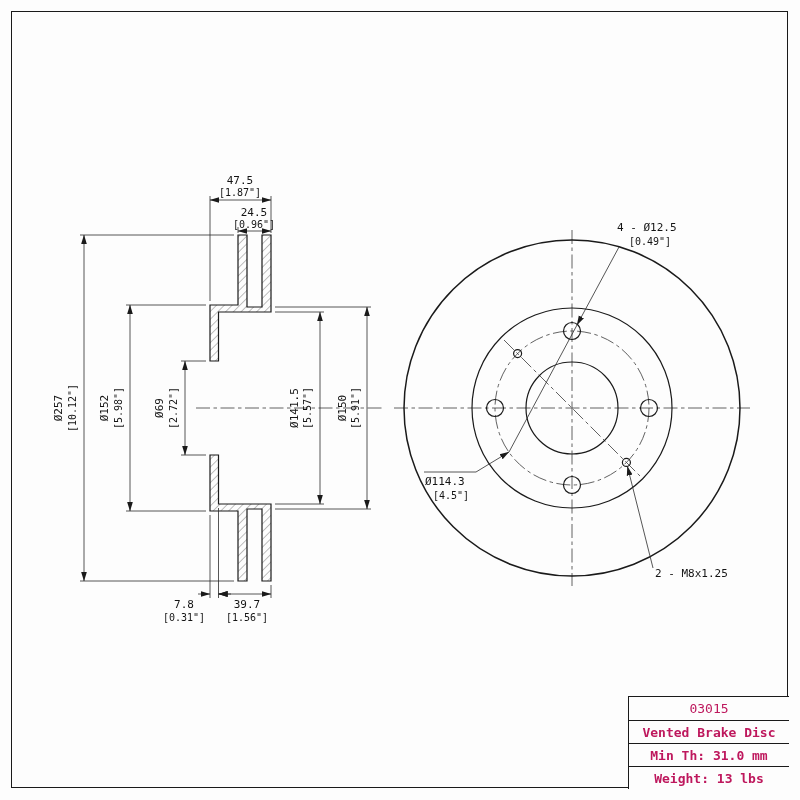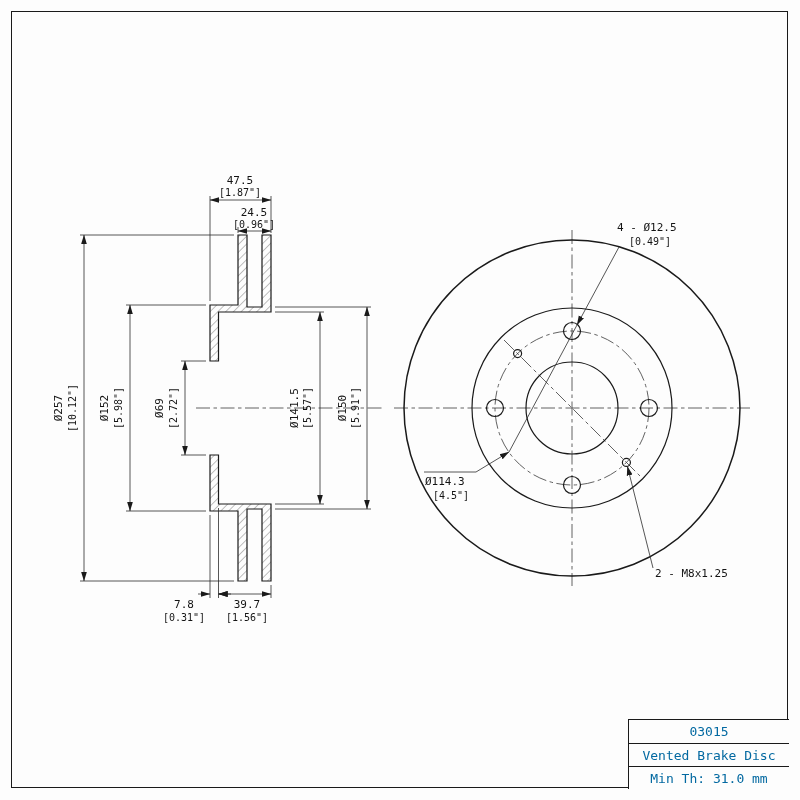--- a/index.html
+++ b/index.html
@@ -14,23 +14,23 @@
     border: 1.5px solid #1a1a1a;
   }
   .drawing-svg { position: absolute; left: 0; top: 0; }
   .titleblock {
     position: absolute; right: 11px; bottom: 11px; width: 161px;
     background: #fdfdfd;
     border-top: 1.5px solid #1a1a1a; border-left: 1.5px solid #1a1a1a;
   }
   .tb-row {
     height: 23px; line-height: 23px; text-align: center;
-    font-size: 13px; color: #0369a1; white-space: nowrap;
+    font-size: 13px; color: #be185d; white-space: nowrap;
   }
-  .tb-row + .tb-row { border-top: 1.5px solid #1a1a1a; }
+  .tb-row + .tb-row { border-top: 1.5px solid #1a1a1a; font-weight: bold; }
 
   .obj  { fill: none; stroke: #1a1a1a; stroke-width: 1.2; }
   .objw { fill: none; stroke: #1a1a1a; stroke-width: 1.5; }
   .hatched { fill: url(#hatch); stroke: #1a1a1a; stroke-width: 1.2; }
   .thin { stroke: #2b2b2b; stroke-width: 0.8; fill: none; }
   .dimline { stroke: #2b2b2b; stroke-width: 0.8; fill: none; }
   .cl { stroke: #3a3a3a; stroke-width: 0.8; fill: none; stroke-dasharray: 14 3.5 3.5 3.5; }
   .hatchline { stroke: #4a4a4a; stroke-width: 0.7; }
   text { font-family: "DejaVu Sans Mono", monospace; fill: #141414; }
   .t11 { font-size: 11px; }
@@ -136,15 +136,16 @@
       <text class="t11" x="425" y="485">Ø114.3</text>
       <text class="t10" x="433" y="499">[4.5"]</text>
       <text class="t11" x="655" y="577">2 - M8x1.25</text>
     </g>
   </svg>
 
   <div class="titleblock">
     <div class="tb-row">03015</div>
     <div class="tb-row">Vented Brake Disc</div>
     <div class="tb-row">Min Th: 31.0 mm</div>
+    <div class="tb-row">Weight: 13 lbs</div>
   </div>
 
 </div>
 
 </body></html>

